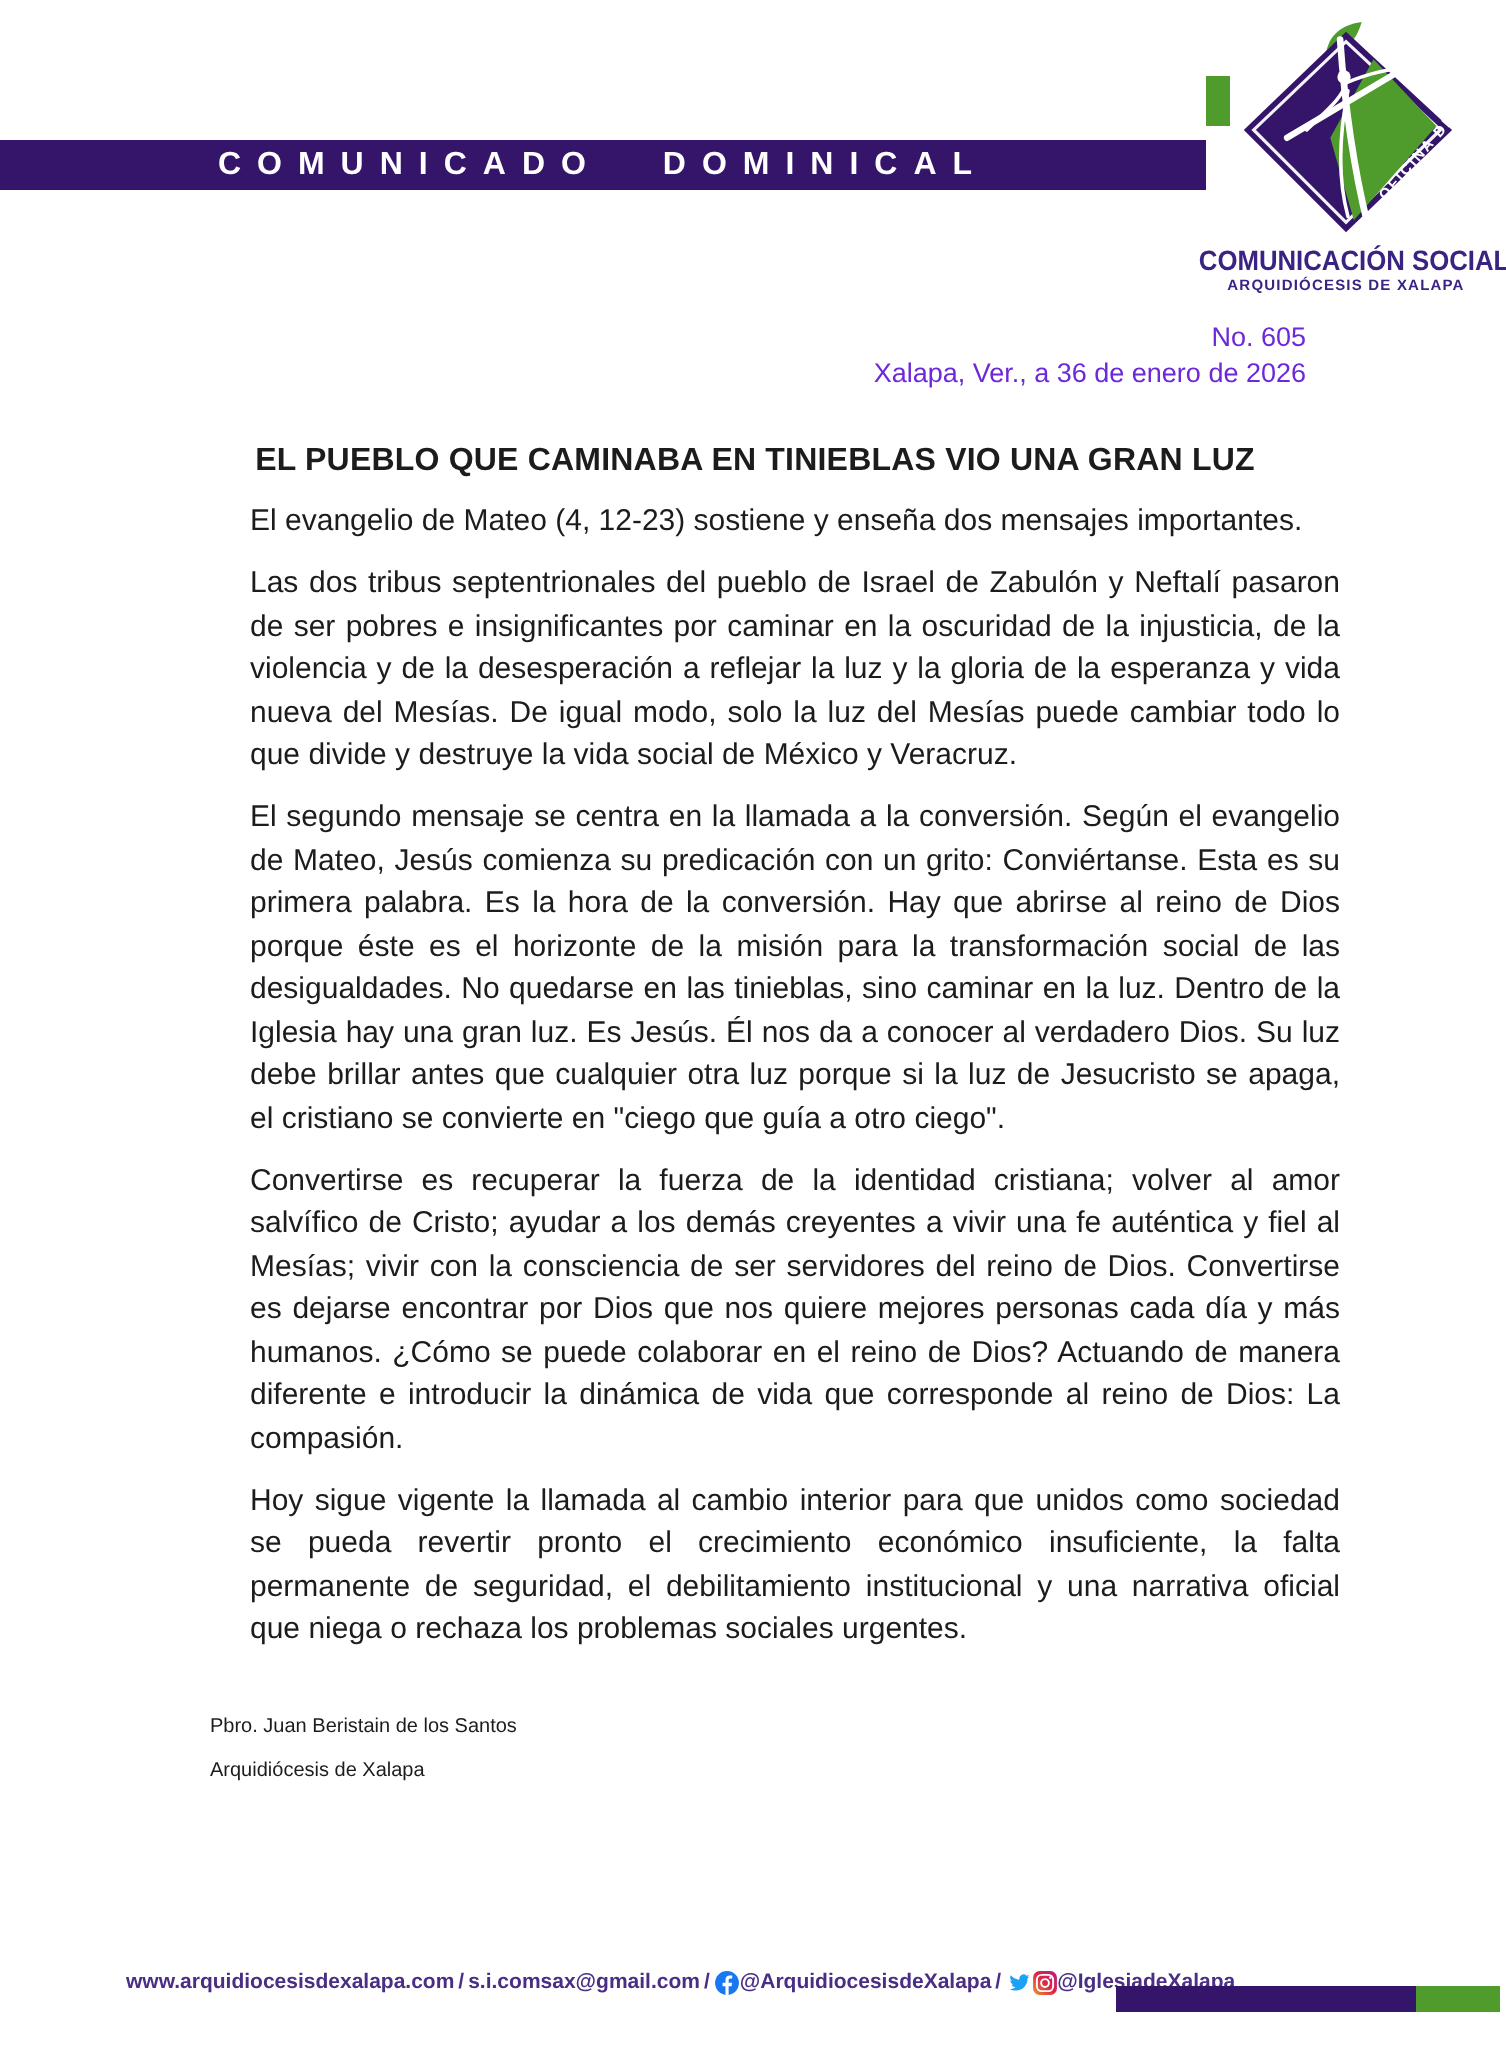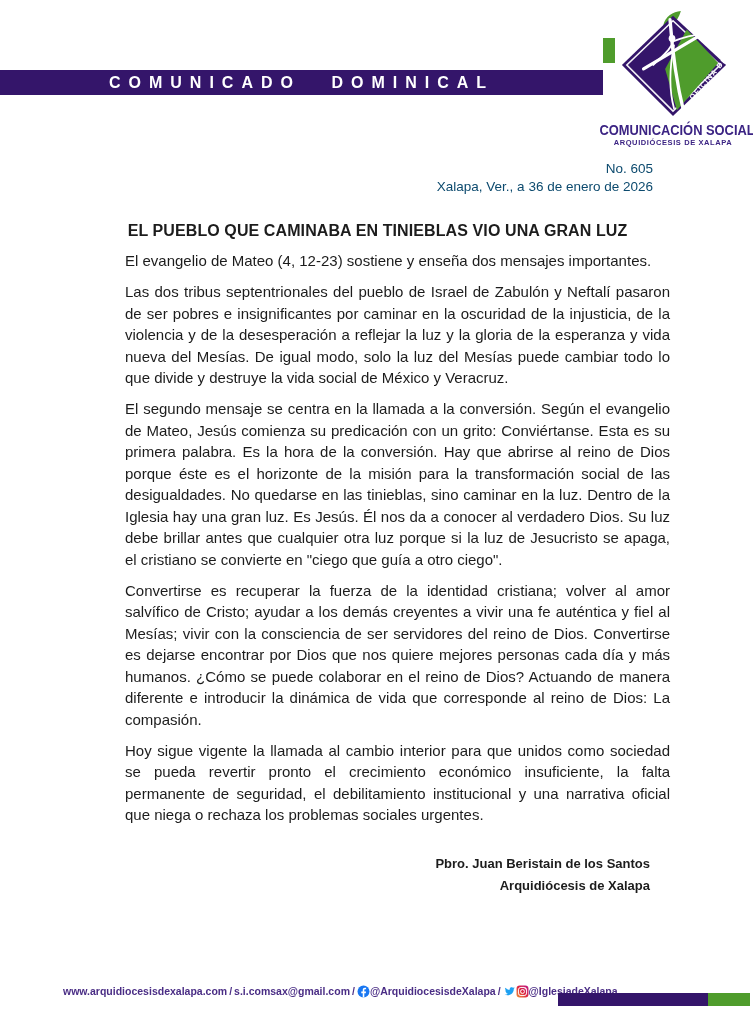--- a/index.html
+++ b/index.html
@@ -64,21 +64,21 @@
     white-space: nowrap;
   }
 
   
   .dateline {
     position: absolute;
     top: 160px; right: 100px;
     text-align: right;
     font-size: 13.5px;
     line-height: 17.5px;
-    color: #0c4a6e;
+    color: #6d28d9;
   }
 
   
   .doc-title {
     position: absolute;
     top: 222px; left: 105px;
     width: 545px;
     text-align: center;
     font-size: 16px;
     font-weight: bold;
@@ -93,23 +93,23 @@
     text-align: justify;
     margin-left: 20px;
   }
   .doc-body p { margin-bottom: 9.5px; }
 
   
   .signature {
     position: absolute;
     top: 853px; left: 105px;
     width: 545px;
-    text-align: right;
-    font-weight: bold;
-    font-size: 13px;
+    text-align: left;
+    font-weight: normal;
+    font-size: 10px;
     line-height: 21.5px;
   }
 
   
   .footer-line {
     position: absolute;
     top: 983px; left: 63px;
     height: 16px;
     display: flex;
     align-items: center;

